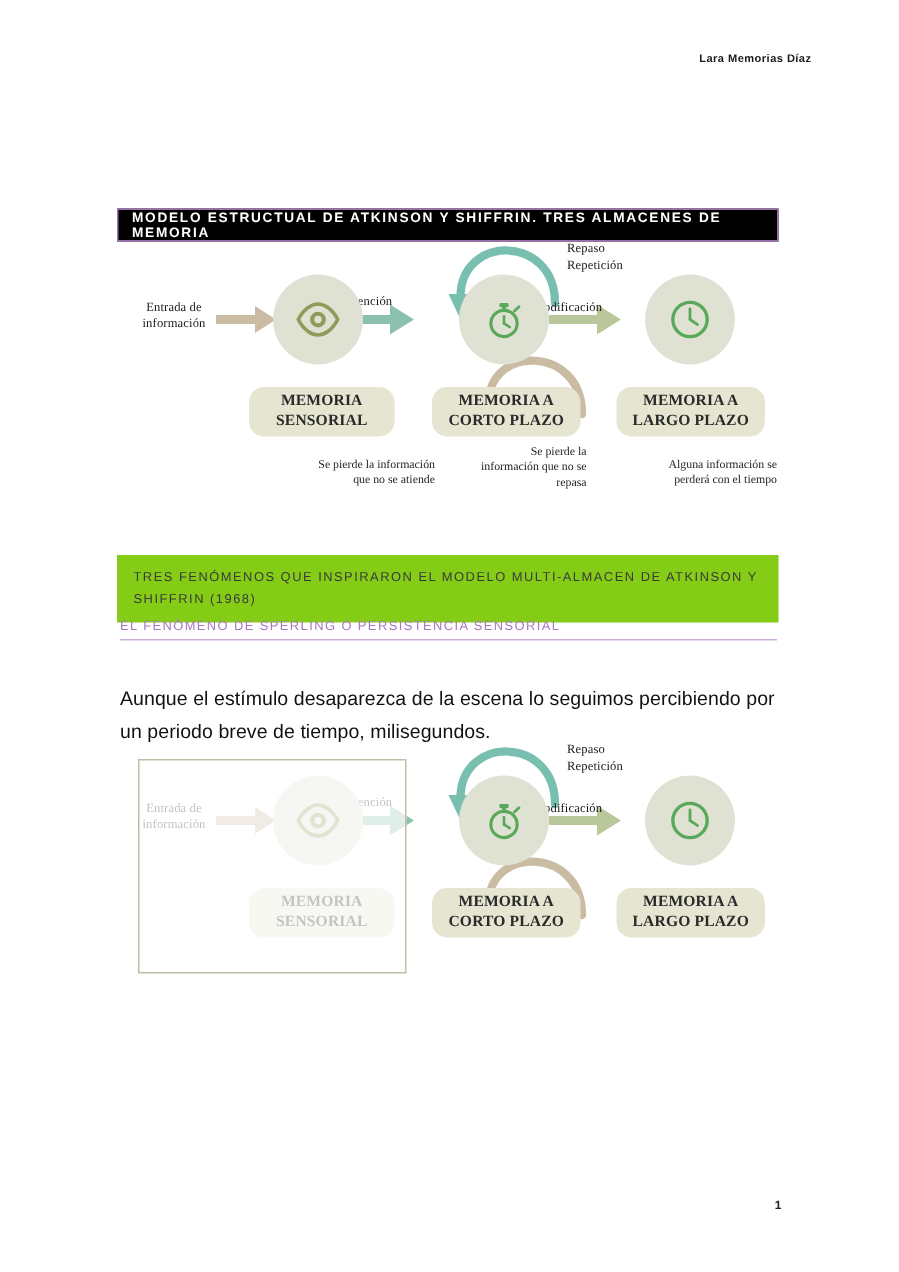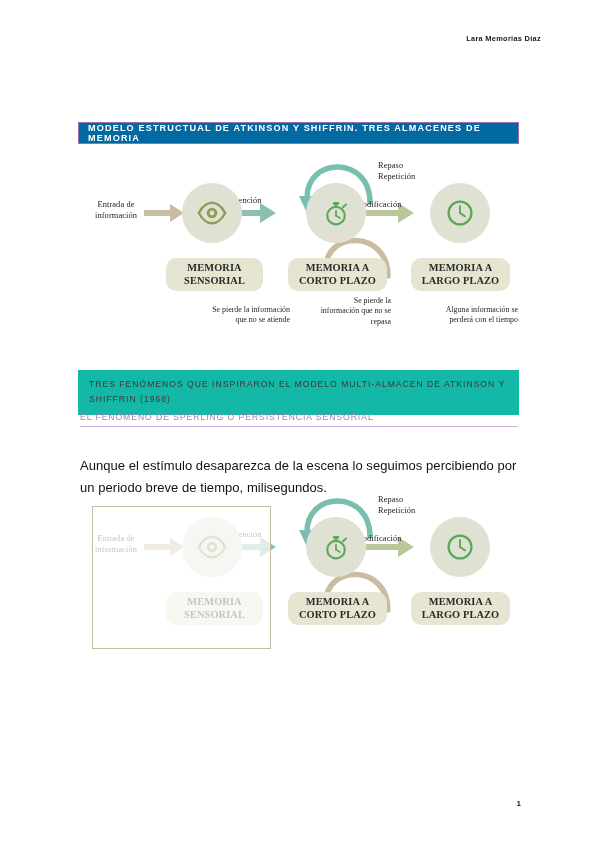--- a/index.html
+++ b/index.html
@@ -48,38 +48,39 @@
     color: #1c1c1c;
     letter-spacing: 0.1px;
   }
 
   
   .banner {
     position: absolute;
     left: 78px;
     width: 441px;
     box-sizing: border-box;
-    background: #0369a1;
+    background: #000000;
     border: 1px solid #9c6fb0;
     color: #ffffff;
     font-size: 9.1px;
     font-weight: bold;
     letter-spacing: 1.15px;
     display: flex;
     align-items: center;
     padding: 0 9px;
+    margin-top: 17px;
   }
   .banner-1 { top: 122px; height: 22px; }
 
   .banner-light {
     position: absolute;
     left: 78px;
     width: 441px;
     box-sizing: border-box;
-    background: #14b8a6;
+    background: #84cc16;
     color: #3a3a3a;
     font-size: 8.6px;
     letter-spacing: 1.0px;
     line-height: 1.75;
     padding: 7px 11px 8px 11px;
   }
   .banner-2 { top: 370px; }
 
   .subhead {
     position: absolute;

